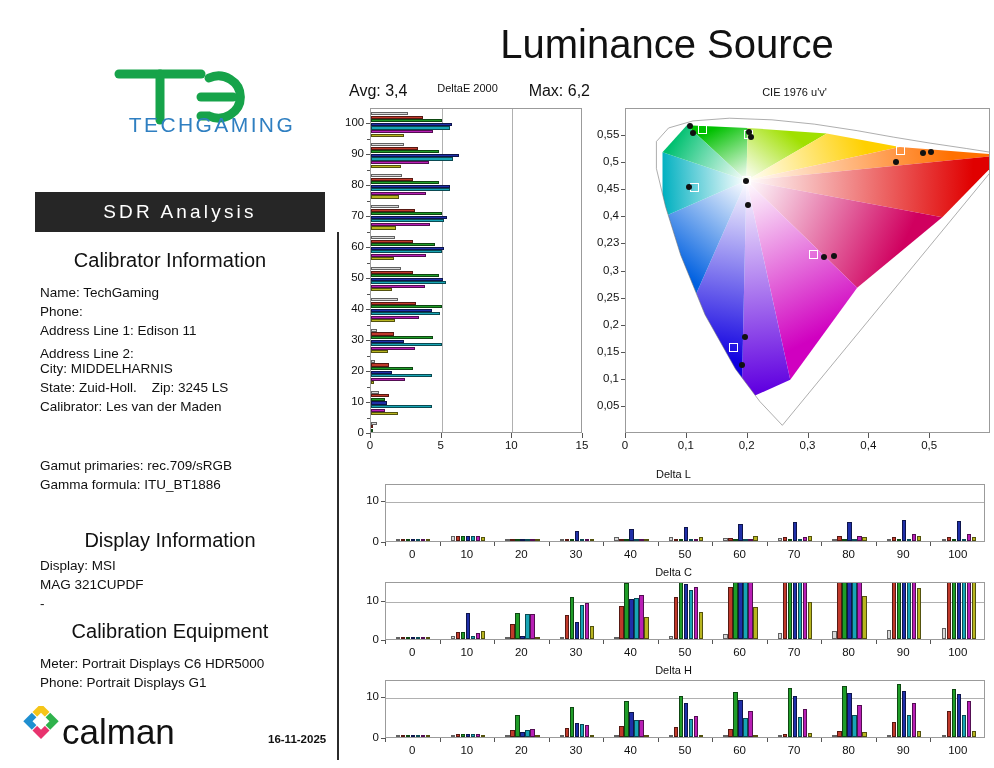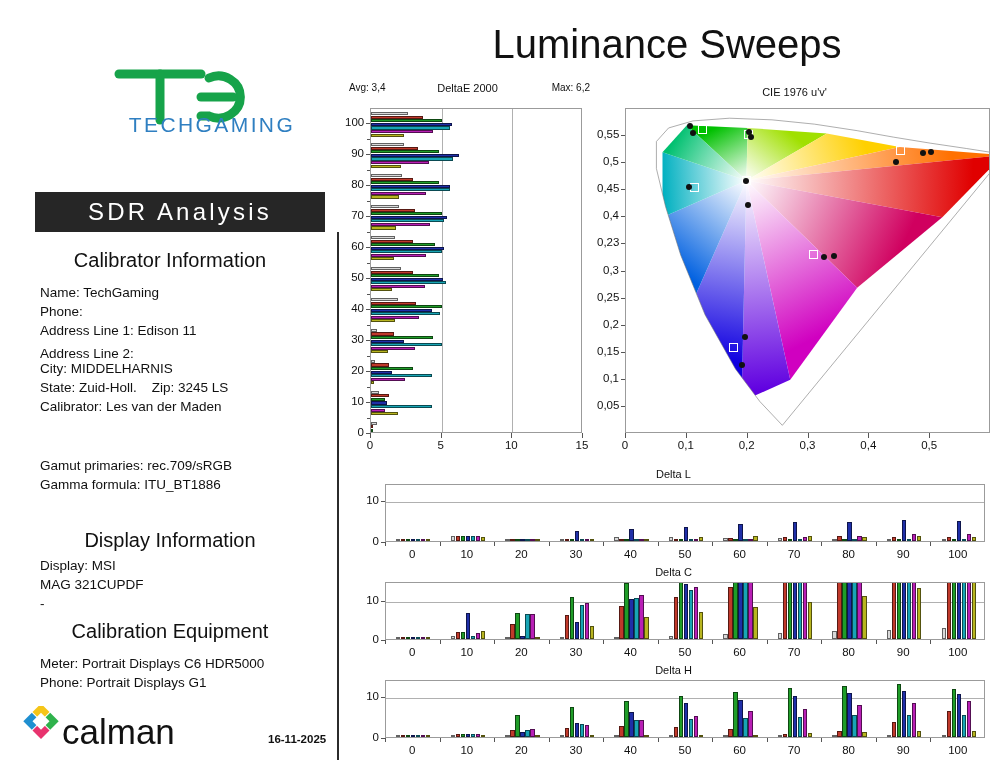--- a/index.html
+++ b/index.html
@@ -5,21 +5,21 @@
   html,body{margin:0;padding:0;}
   body{width:994px;height:768px;background:#ffffff;font-family:"Liberation Sans",sans-serif;color:#111;overflow:hidden;position:relative;}
   .page{position:absolute;inset:0;}
 
   
   .left{position:absolute;left:0;top:0;width:340px;height:768px;}
   .logo{position:absolute;left:105px;top:62px;width:215px;height:75px;}
   .logo svg{display:block;}
   .sdr-bar{position:absolute;left:35px;top:192px;width:290px;height:40px;background:#262626;
            display:flex;align-items:center;justify-content:center;}
-  .sdr-bar span{color:#fff;font-size:24px;letter-spacing:3.2px;font-weight:400;}
+  .sdr-bar span{color:#fff;font-size:19px;letter-spacing:3.2px;font-weight:400;}
   .sec-title{position:absolute;width:340px;text-align:center;font-size:20px;font-weight:400;color:#111;}
   .body-line{position:absolute;left:40px;font-size:13.5px;color:#111;white-space:pre;}
   .divider{position:absolute;left:337px;top:232px;width:2px;height:528px;background:#2b2b2b;}
   .calman{position:absolute;left:20px;top:706px;width:170px;height:46px;}
   .cal-date{position:absolute;left:268px;top:733px;font-size:11.5px;font-weight:bold;color:#111;}
 
   
   .maintitle{position:absolute;left:340px;top:22px;width:654px;text-align:center;font-size:40px;font-weight:400;color:#111;}
 
   
@@ -27,21 +27,21 @@
   .chart .plot{position:absolute;border:1px solid #9b9b9b;background:#fff;box-sizing:border-box;overflow:hidden;}
   .chart .ctitle{position:absolute;width:100%;text-align:center;font-size:11px;color:#111;}
   .tick{position:absolute;font-size:11.5px;color:#111;}
   .gridv{position:absolute;width:1px;background:#b0b0b0;}
   .gridh{position:absolute;height:1px;background:#b0b0b0;}
   .axmark{position:absolute;background:#555;}
 
   
   #deltae{left:345px;top:82px;width:245px;height:380px;}
   #deltae .plot{left:25px;top:26px;width:212px;height:325px;}
-  #deltae .hdr{position:absolute;top:0;font-size:10px;color:#111;}
+  #deltae .hdr{position:absolute;top:0;font-size:16px;color:#111;}
   .hbar{position:absolute;left:0;height:3px;box-sizing:border-box;border:0.5px solid rgba(0,0,0,.55);}
 
   
   #cie{left:597px;top:82px;width:395px;height:380px;}
   #cie .plot{left:28px;top:26px;width:365px;height:325px;}
   .cie-target{position:absolute;width:9px;height:9px;border:1.6px solid #fff;box-sizing:border-box;}
   .cie-dot{position:absolute;width:6px;height:6px;border-radius:50%;}
 
   
   .bchart{position:absolute;left:355px;width:637px;height:96px;}
@@ -103,21 +103,21 @@
           <rect x="-11.5" y="-11.5" width="12" height="12" fill="#ffffff"></rect>
         </g>
         <text x="42" y="38" font-family="Liberation Sans, sans-serif" font-size="35" fill="#111">calman</text>
       </svg>
     </div>
 
     <div class="cal-date">16-11-2025</div>
     <div class="divider"></div>
   </div>
 
-  <div class="maintitle">Luminance Sweeps</div>
+  <div class="maintitle">Luminance Source</div>
 
   <div class="chart" id="deltae">
     <div class="hdr" style="left:4px;">Avg: 3,4</div>
     <div class="ctitle" style="top:0;">DeltaE 2000</div>
     <div class="hdr" style="right:0;">Max: 6,2</div>
     <div class="plot" id="deltae-plot">
         <div class="gridv" style="left: 70.6667px; top: 0px; height: 325px;"></div>
         <div class="gridv" style="left: 141.333px; top: 0px; height: 325px;"></div>
         <div class="hbar" style="top: 312.8px; height: 3.1px; width: 5.65333px; background: rgb(217, 217, 217);"></div>
         <div class="hbar" style="top: 316.35px; height: 3.1px; width: 0.6px; background: rgb(192, 57, 43);"></div>

